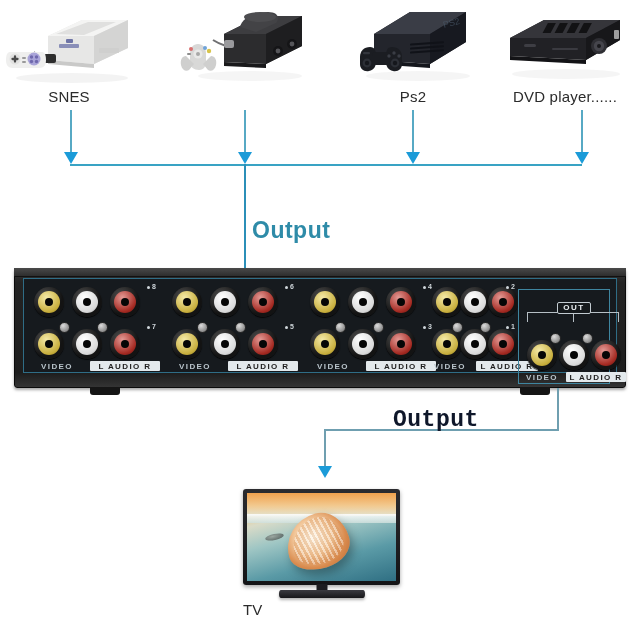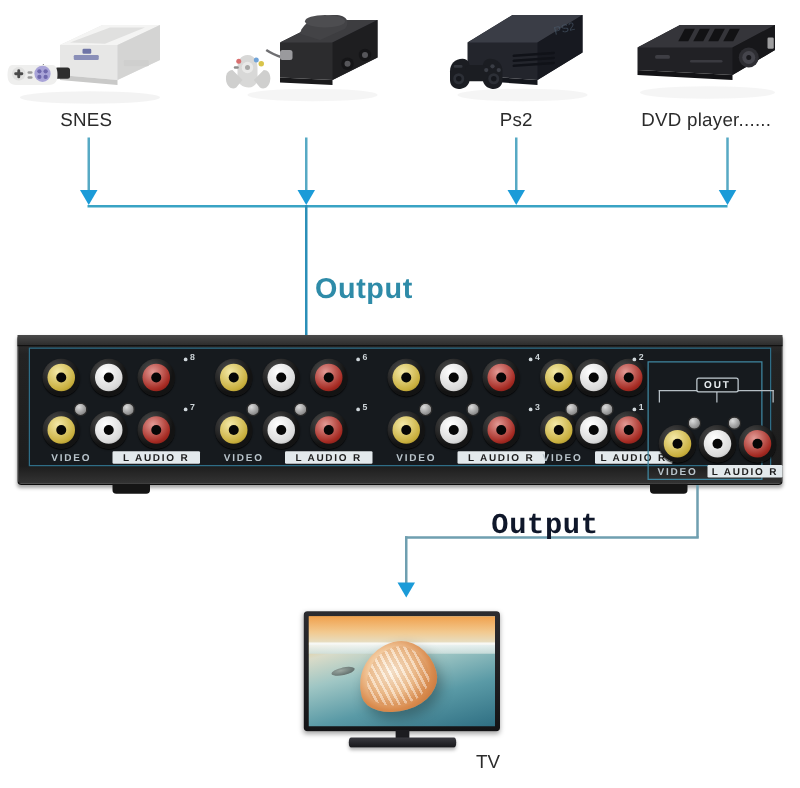--- a/index.html
+++ b/index.html
@@ -284,21 +284,21 @@
     transform: translateX(-50%);
     width: 86px; height: 8px;
     background: linear-gradient(#3a3a40, #17171a);
     border-radius: 3px / 6px;
     box-shadow: 0 2px 3px rgba(0,0,0,.3);
   }
   .tv-label {
     position: absolute;
     left: 0; top: 112px;
     width: 157px;
-    text-align: right;
+    text-align: left;
     font-size: 15px;
     color: #2b2b2b;
   }
 </style>
 </head>
 <body>
 
 <div id="stage">
 
   <div class="device" style="left:4px; top:4px;">

